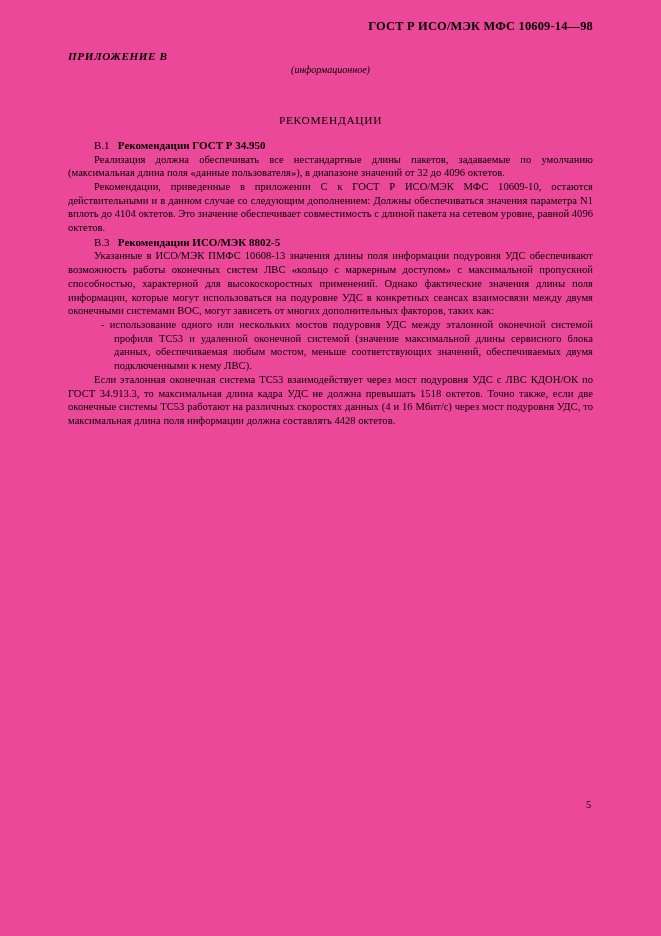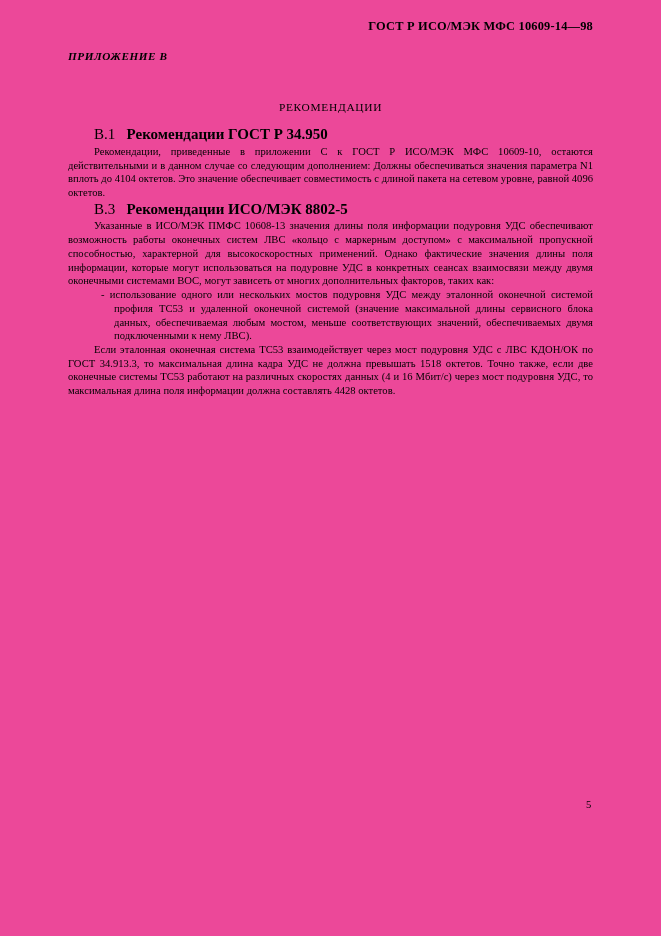--- a/index.html
+++ b/index.html
@@ -50,21 +50,21 @@
     margin: 0;
   }
   .doc-title {
     text-align: center;
     font-weight: normal;
     font-size: 11.4px;
     letter-spacing: 0.7px;
     margin: 39px 0 12px 0;
   }
   .sec-head {
-    font-size: 15px;
+    font-size: 11px;
     margin: 0;
     padding-left: 26px;
     line-height: 1.32;
     white-space: nowrap;
   }
   .sec-head .sec-num {
     font-weight: normal;
   }
   .sec-head .sec-name {
     font-weight: bold;
@@ -101,28 +101,30 @@
 <body>
 
 <div class="page">
 
   <div class="page-header">ГОСТ Р ИСО/МЭК МФС 10609-14—98</div>
 
   <div class="content">
 
     <div class="appendix-title">ПРИЛОЖЕНИЕ В</div>
 
+    <div class="appendix-sub">(информационное)</div>
 
     <div class="doc-title">РЕКОМЕНДАЦИИ</div>
 
     <div class="sec-head">
       <span class="sec-num">В.1</span>
       &nbsp;
       <span class="sec-name">Рекомендации ГОСТ Р 34.950</span>
     </div>
+    <p class="body">Реализация должна обеспечивать все нестандартные длины пакетов, задаваемые по умолчанию (максимальная длина поля «данные пользователя»), в диапазоне значений от 32 до 4096 октетов.</p>
 
     <p class="body">Рекомендации, приведенные в приложении С к ГОСТ Р ИСО/МЭК МФС 10609-10, остаются действительными и в данном случае со следующим дополнением: Должны обеспечиваться значения параметра N1 вплоть до 4104 октетов. Это значение обеспечивает совместимость с длиной пакета на сетевом уровне, равной 4096 октетов.</p>
 
     <div class="sec-head">
       <span class="sec-num">В.3</span>
       &nbsp;
       <span class="sec-name">Рекомендации ИСО/МЭК 8802-5</span>
     </div>
     <p class="body">Указанные в ИСО/МЭК ПМФС 10608-13 значения длины поля информации подуровня УДС обеспечивают возможность работы оконечных систем ЛВС «кольцо с маркерным доступом» с максимальной пропускной способностью, характерной для высокоскоростных применений. Однако фактические значения длины поля информации, которые могут использоваться на подуровне УДС в конкретных сеансах взаимосвязи между двумя оконечными системами ВОС, могут зависеть от многих дополнительных факторов, таких как:</p>
 

